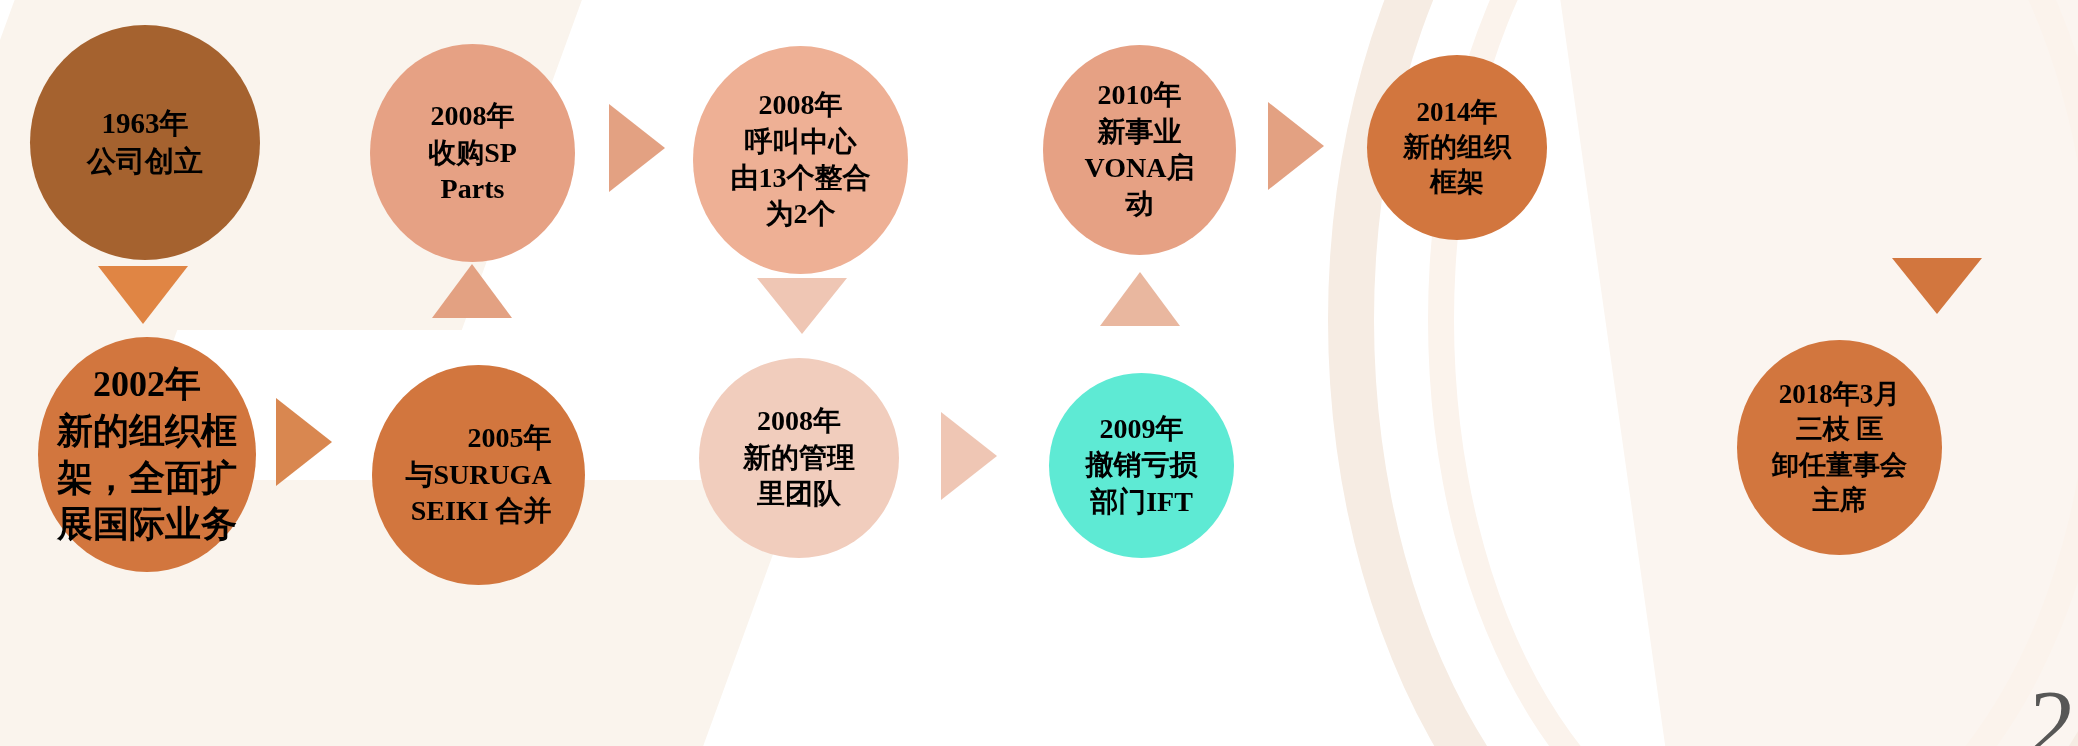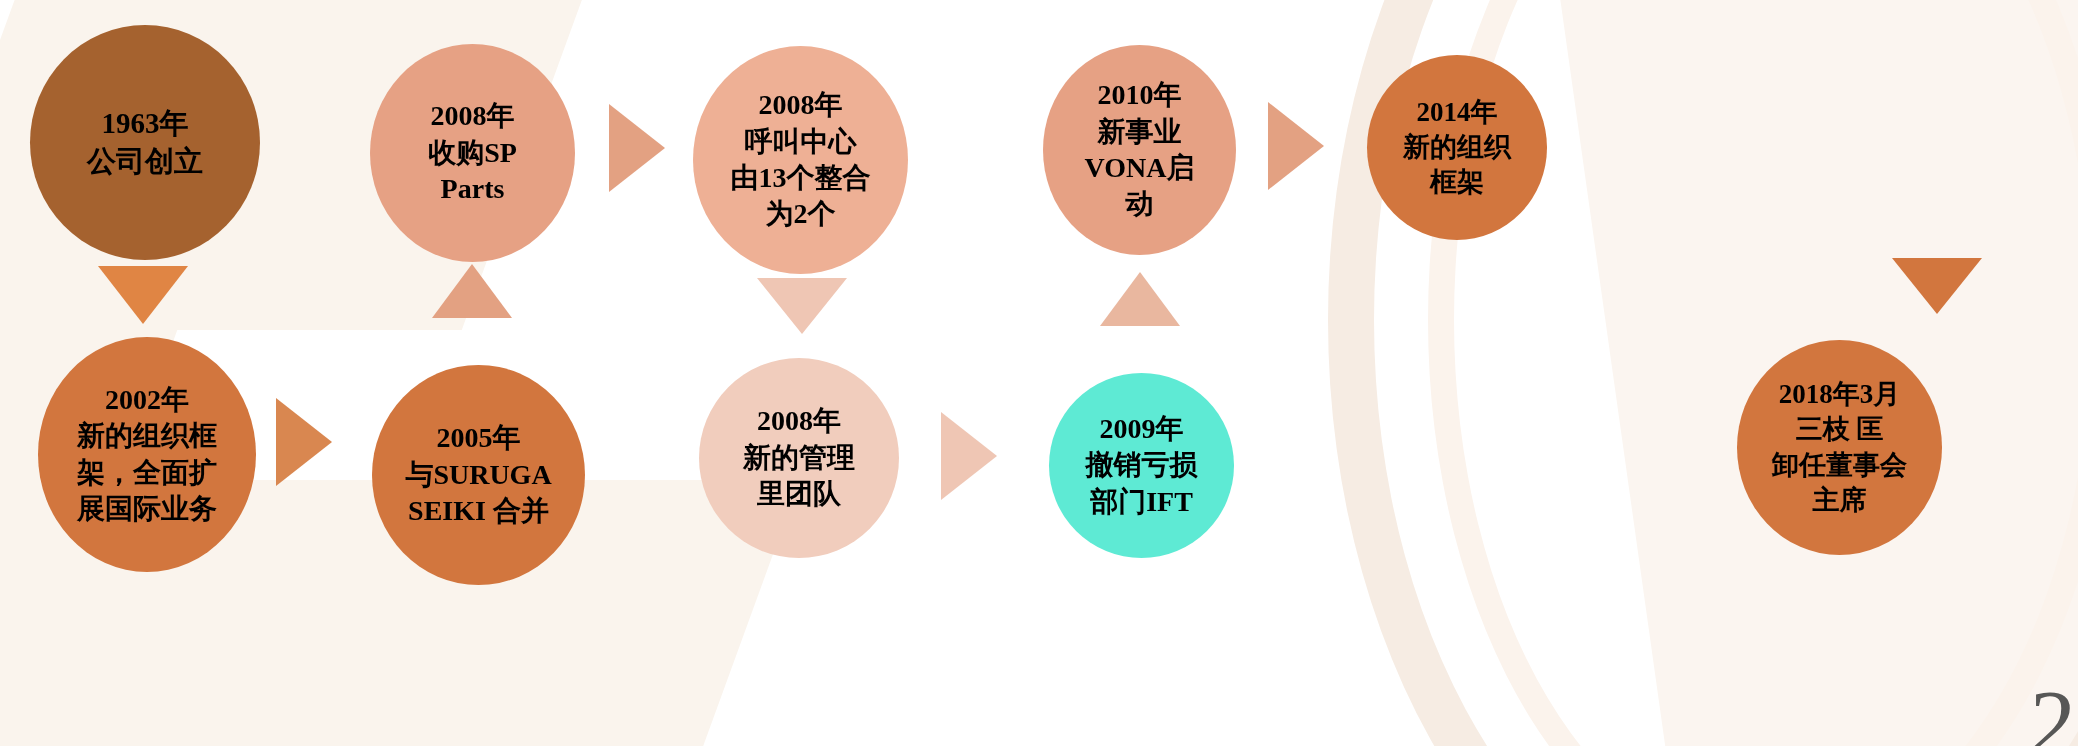--- a/index.html
+++ b/index.html
@@ -152,26 +152,26 @@
 新事业
 VONA启
 动</span>
       </div>
       <div class="node" style="left: 1367px; top: 55px; width: 180px; height: 185px; background: rgb(210, 118, 62);">
         <span class="txt" style="font-size: 27px;">2014年
 新的组织
 框架</span>
       </div>
       <div class="node" style="left: 38px; top: 337px; width: 218px; height: 235px; background: rgb(210, 118, 62);">
-        <span class="txt" style="font-size: 28px;">2002年
+        <span class="txt" style="font-size: 36px;">2002年
 新的组织框
 架，全面扩
 展国际业务</span>
       </div>
-      <div class="node" style="left: 372px; top: 365px; width: 213px; height: 220px; background: rgb(210, 118, 62);">
+      <div class="node" style="left: 372px; top: 365px; width: 213px; height: 220px; background: rgb(210, 118, 62); text-align: right;">
         <span class="txt" style="font-size: 28px;">2005年
 与SURUGA
 SEIKI 合并</span>
       </div>
       <div class="node" style="left: 699px; top: 358px; width: 200px; height: 200px; background: rgb(241, 205, 189);">
         <span class="txt" style="font-size: 28px;">2008年
 新的管理
 里团队</span>
       </div>
       <div class="node" style="left: 1049px; top: 373px; width: 185px; height: 185px; background: #5eead4;">

